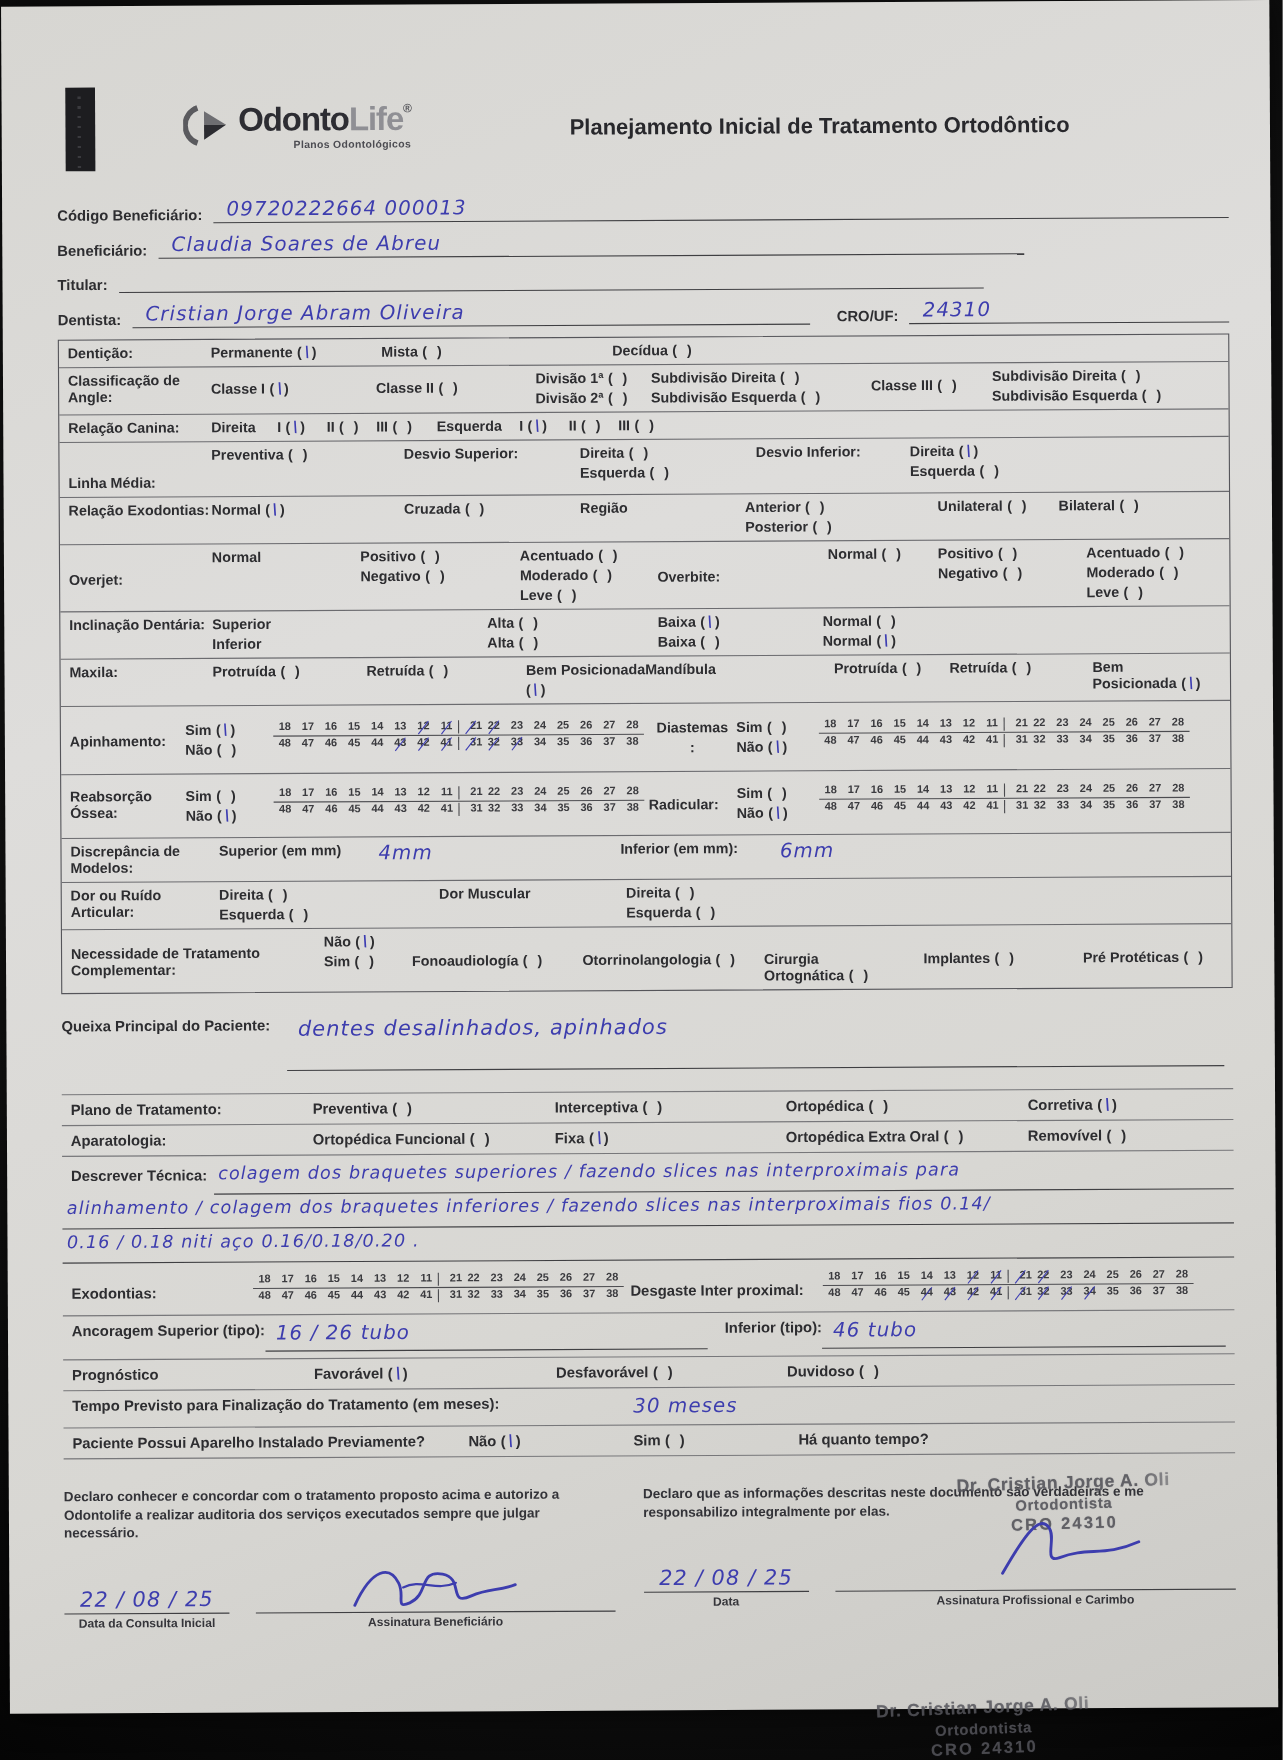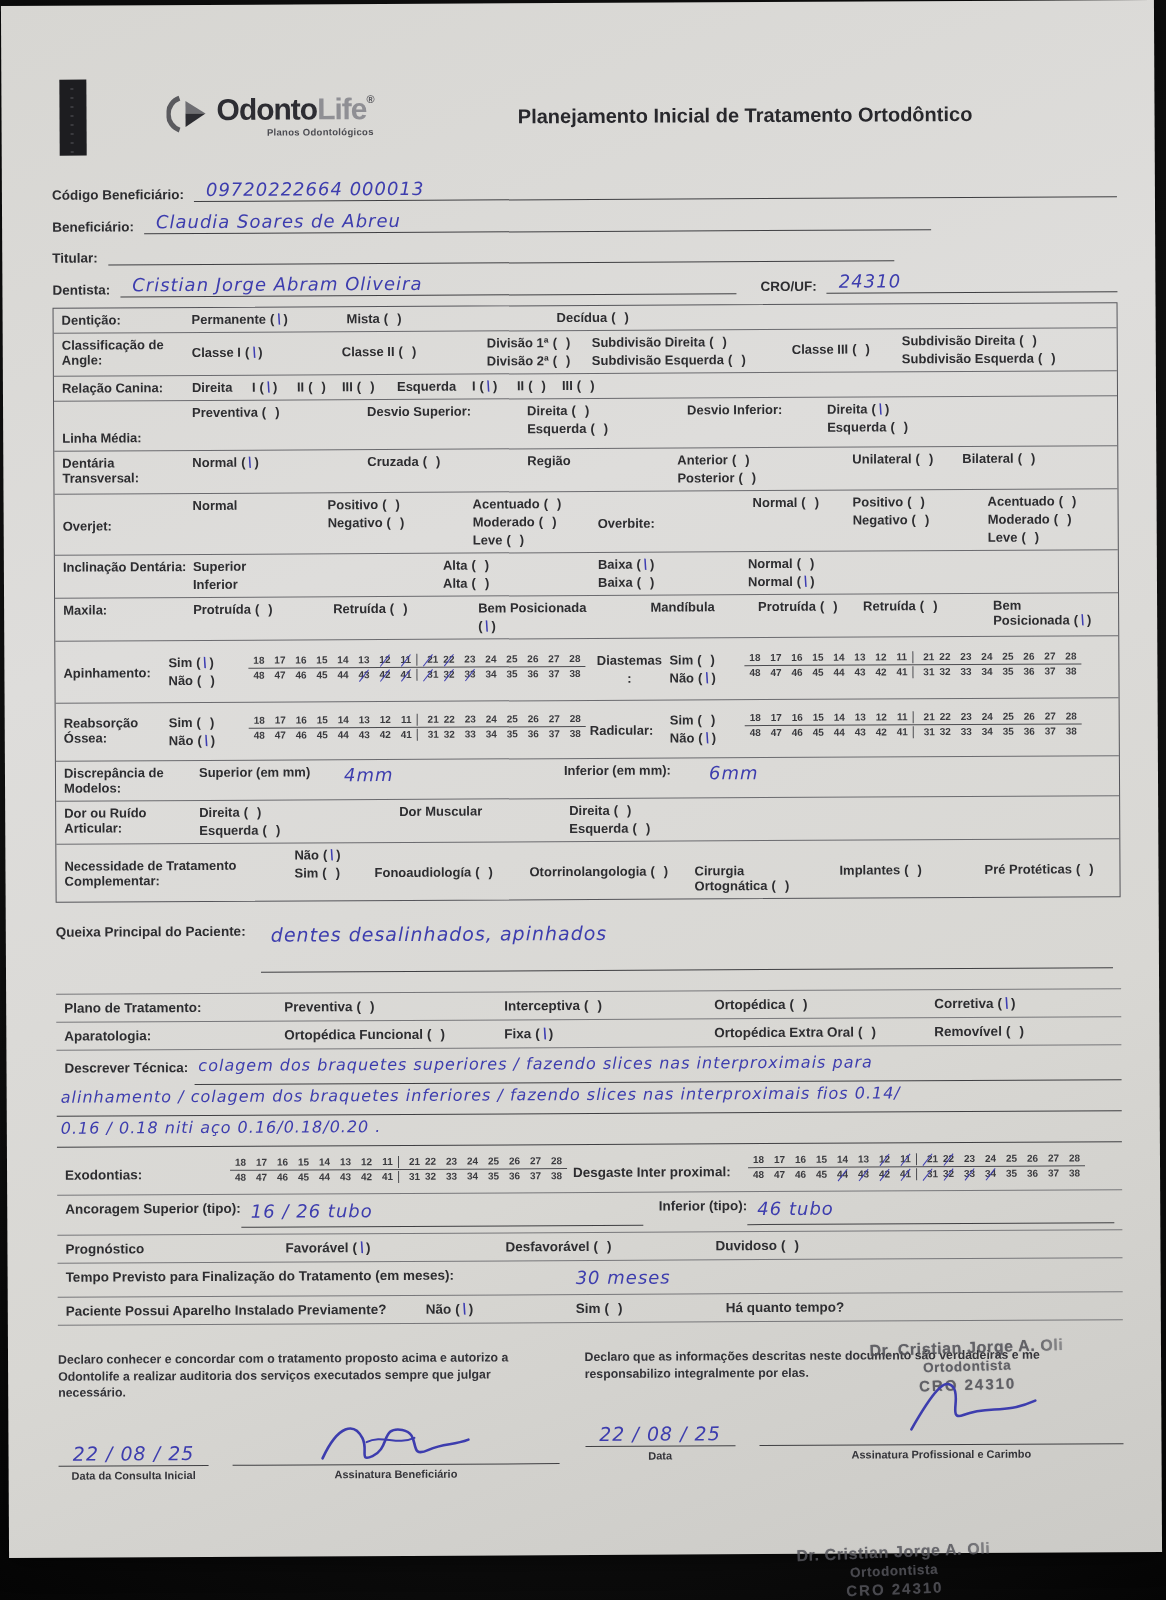--- a/index.html
+++ b/index.html
@@ -207,21 +207,21 @@
           <span class="opt"><span class="ol">Esquerda</span><span class="pr">(<i class="ck off">\</i>)</span></span>
         </span>
         <span class="w140">Desvio Inferior:</span>
         <span class="stk">
           <span class="opt"><span class="ol">Direita</span><span class="pr">(<i class="ck">\</i>)</span></span>
           <span class="opt"><span class="ol">Esquerda</span><span class="pr">(<i class="ck off">\</i>)</span></span>
         </span>
       </div>
 
       <div class="row">
-        <span class="rl w130 wrap">Dentária Transversal:</span>
+        <span class="rl w130 wrap">Relação Exodontias:</span>
         <span class="opt w175"><span class="ol">Normal</span><span class="pr">(<i class="ck">\</i>)</span></span>
         <span class="opt w160"><span class="ol">Cruzada</span><span class="pr">(<i class="ck off">\</i>)</span></span>
         <span class="w150">Região</span>
         <span class="stk w175">
           <span class="opt"><span class="ol">Anterior</span><span class="pr">(<i class="ck off">\</i>)</span></span>
           <span class="opt"><span class="ol">Posterior</span><span class="pr">(<i class="ck off">\</i>)</span></span>
         </span>
         <span class="opt w110"><span class="ol">Unilateral</span><span class="pr">(<i class="ck off">\</i>)</span></span>
         <span class="opt"><span class="ol">Bilateral</span><span class="pr">(<i class="ck off">\</i>)</span></span>
       </div>
@@ -269,21 +269,21 @@
         </span>
       </div>
 
       <div class="row">
         <span class="rl w130">Maxila:</span>
         <span class="opt w140"><span class="ol">Protruída</span><span class="pr">(<i class="ck off">\</i>)</span></span>
         <span class="opt w145"><span class="ol">Retruída</span><span class="pr">(<i class="ck off">\</i>)</span></span>
         <span class="stk w280">
           <span class="grp">
             <span>Bem Posicionada</span>
-            <span style="margin-left:64px">Mandíbula</span>
+            <span style="">Mandíbula</span>
           </span>
           <span class="opt"><span class="pr">(<i class="ck">\</i>)</span></span>
         </span>
         <span class="opt w105"><span class="ol">Protruída</span><span class="pr">(<i class="ck off">\</i>)</span></span>
         <span class="opt w130"><span class="ol">Retruída</span><span class="pr">(<i class="ck off">\</i>)</span></span>
         <span class="opt wrap w120"><span class="ol">Bem Posicionada</span><span class="pr">(<i class="ck">\</i>)</span></span>
       </div>
 
       <div class="row" style="padding-top:14px;padding-bottom:14px">
         <span class="rl w105" style="margin-top:10px">Apinhamento:</span>

